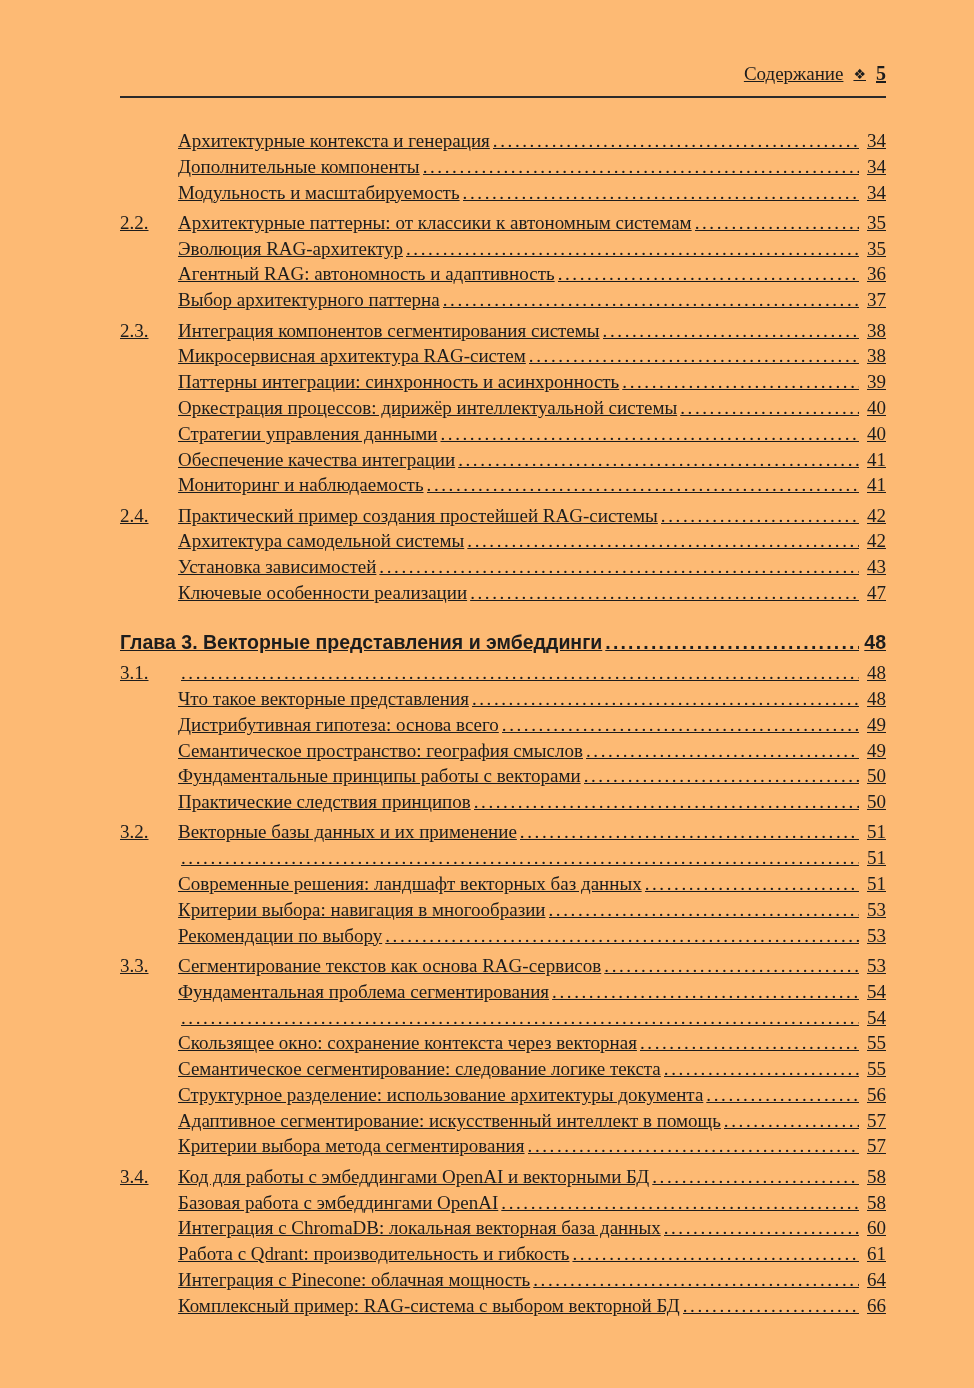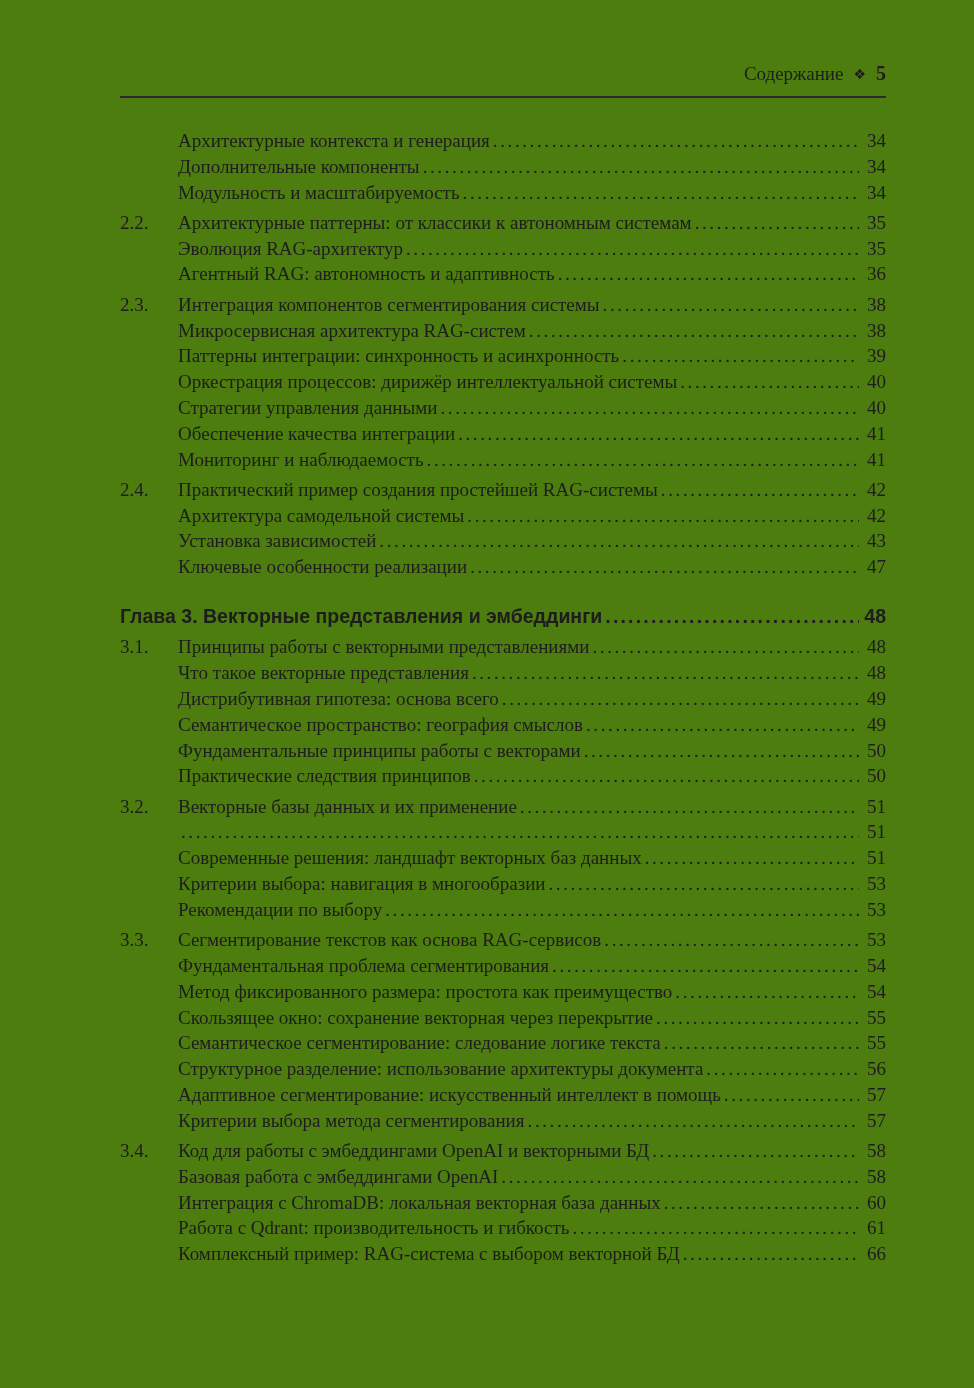--- a/index.html
+++ b/index.html
@@ -5,26 +5,27 @@
   html, body {
     margin: 0;
     padding: 0;
     background: #ffffff;
   }
   .page {
     position: relative;
     width: 974px;
     height: 1388px;
     margin: 0 auto;
-    background: #4d7c0f;
+    background: #fdba74;
     box-sizing: border-box;
     padding: 62px 88px 0 120px;
     font-family: "Liberation Serif", "DejaVu Serif", serif;
     color: #1d1d1d;
     overflow: hidden;
+    text-decoration: underline;
   }
   
   .header {
     display: flex;
     justify-content: flex-end;
     align-items: baseline;
     gap: 10px;
     font-size: 19px;
     line-height: 22px;
   }
@@ -134,20 +135,26 @@
       <span class="title">Эволюция RAG-архитектур</span>
       <span class="leader"></span>
       <span class="page-num">35</span>
     </div>
       <div class="row sub">
       <span class="num"></span>
       <span class="title">Агентный RAG: автономность и адаптивность</span>
       <span class="leader"></span>
       <span class="page-num">36</span>
     </div>
+      <div class="row sub">
+      <span class="num"></span>
+      <span class="title">Выбор архитектурного паттерна</span>
+      <span class="leader"></span>
+      <span class="page-num">37</span>
+    </div>
       <div class="row section">
       <span class="num">2.3.</span>
       <span class="title">Интеграция компонентов сегментирования системы</span>
       <span class="leader"></span>
       <span class="page-num">38</span>
     </div>
       <div class="row sub">
       <span class="num"></span>
       <span class="title">Микросервисная архитектура RAG-систем</span>
       <span class="leader"></span>
@@ -208,21 +215,20 @@
       <span class="page-num">47</span>
     </div>
       <div class="row chapter">
 
       <span class="title">Глава 3. Векторные представления и эмбеддинги</span>
       <span class="leader"></span>
       <span class="page-num">48</span>
     </div>
       <div class="row section">
       <span class="num">3.1.</span>
-      <span class="title">Принципы работы с векторными представлениями</span>
       <span class="leader"></span>
       <span class="page-num">48</span>
     </div>
       <div class="row sub">
       <span class="num"></span>
       <span class="title">Что такое векторные представления</span>
       <span class="leader"></span>
       <span class="page-num">48</span>
     </div>
       <div class="row sub">
@@ -285,27 +291,26 @@
       <span class="page-num">53</span>
     </div>
       <div class="row sub">
       <span class="num"></span>
       <span class="title">Фундаментальная проблема сегментирования</span>
       <span class="leader"></span>
       <span class="page-num">54</span>
     </div>
       <div class="row sub">
       <span class="num"></span>
-      <span class="title">Метод фиксированного размера: простота как преимущество</span>
       <span class="leader"></span>
       <span class="page-num">54</span>
     </div>
       <div class="row sub">
       <span class="num"></span>
-      <span class="title">Скользящее окно: сохранение векторная через перекрытие</span>
+      <span class="title">Скользящее окно: сохранение контекста через векторная</span>
       <span class="leader"></span>
       <span class="page-num">55</span>
     </div>
       <div class="row sub">
       <span class="num"></span>
       <span class="title">Семантическое сегментирование: следование логике текста</span>
       <span class="leader"></span>
       <span class="page-num">55</span>
     </div>
       <div class="row sub">
@@ -345,19 +350,25 @@
       <span class="page-num">60</span>
     </div>
       <div class="row sub">
       <span class="num"></span>
       <span class="title">Работа с Qdrant: производительность и гибкость</span>
       <span class="leader"></span>
       <span class="page-num">61</span>
     </div>
       <div class="row sub">
       <span class="num"></span>
+      <span class="title">Интеграция с Pinecone: облачная мощность</span>
+      <span class="leader"></span>
+      <span class="page-num">64</span>
+    </div>
+      <div class="row sub">
+      <span class="num"></span>
       <span class="title">Комплексный пример: RAG-система с выбором векторной БД</span>
       <span class="leader"></span>
       <span class="page-num">66</span>
     </div>
     </div>
 
 </div>
 
 </body></html>

